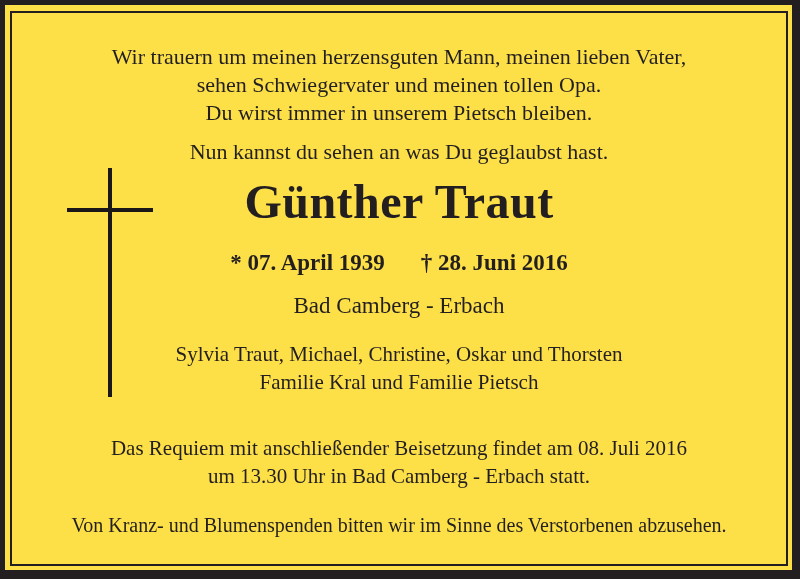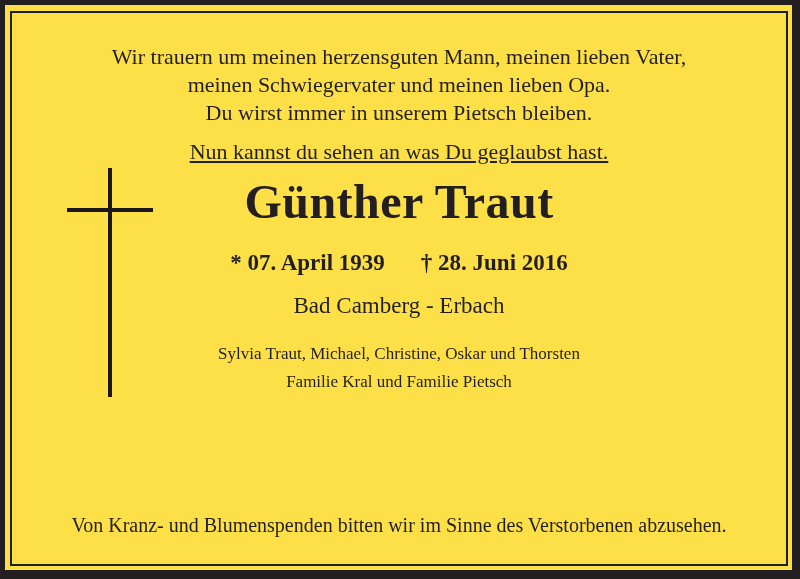--- a/index.html
+++ b/index.html
@@ -32,59 +32,63 @@
   }
   .cross-h{
     position:absolute;left:67px;top:208px;
     width:86px;height:4px;background:#1b1718;
   }
   .txt{
     position:absolute;left:12px;right:14px;
     text-align:center;white-space:nowrap;
   }
   .intro      {top:43px;  font-size:22px;line-height:28px;}
-  .faith      {top:138px; font-size:22px;line-height:28px;text-decoration:underline;}
+  .faith      {top:138px; font-size:22px;line-height:28px;}
   .name       {top:176px; font-size:48px;line-height:52px;font-weight:bold;letter-spacing:0.5px;text-align:center;}
   .dates      {top:249px; font-size:23px;line-height:28px;font-weight:bold;text-decoration:underline;}
   .dates .date-span{display:inline-block;margin:0 18px;}
   .residence  {top:292px; font-size:23px;line-height:28px;}
-  .mourners   {top:340px; font-size:17px;line-height:28px;}
+  .mourners   {top:340px; font-size:21px;line-height:28px;}
   .funeral    {top:434px; font-size:21px;line-height:28px;}
   .donation   {top:512px; font-size:20px;line-height:27px;}
 </style>
 </head>
 <body>
 
 <div class="page">
 
   <div class="frame-outer"></div>
   <div class="frame-inner"></div>
 
   <div>
     <div class="cross-v"></div>
     <div class="cross-h"></div>
   </div>
 
   <div class="txt intro">
     <div>Wir trauern um meinen herzensguten Mann, meinen lieben Vater,</div>
-    <div>meinen Schwiegervater und meinen lieben Opa.</div>
+    <div>sehen Schwiegervater und meinen tollen Opa.</div>
     <div>Du wirst immer in unserem Pietsch bleiben.</div>
   </div>
 
   <div class="txt faith">Nun kannst du sehen an was Du geglaubst hast.</div>
 
   <div class="txt name">Günther Traut</div>
 
   <div class="txt dates">
     <span class="date-span">* 07. April 1939</span><span class="date-span">† 28. Juni 2016</span>
   </div>
 
   <div class="txt residence">Bad Camberg - Erbach</div>
 
   <div class="txt mourners">
     <div>Sylvia Traut, Michael, Christine, Oskar und Thorsten</div>
     <div>Familie Kral und Familie Pietsch</div>
   </div>
 
+  <div class="txt funeral">
+    <div>Das Requiem mit anschließender Beisetzung findet am 08. Juli 2016</div>
+    <div>um 13.30 Uhr in Bad Camberg - Erbach statt.</div>
+  </div>
 
   <div class="txt donation">Von Kranz- und Blumenspenden bitten wir im Sinne des Verstorbenen abzusehen.</div>
 
 </div>
 
 </body></html>

